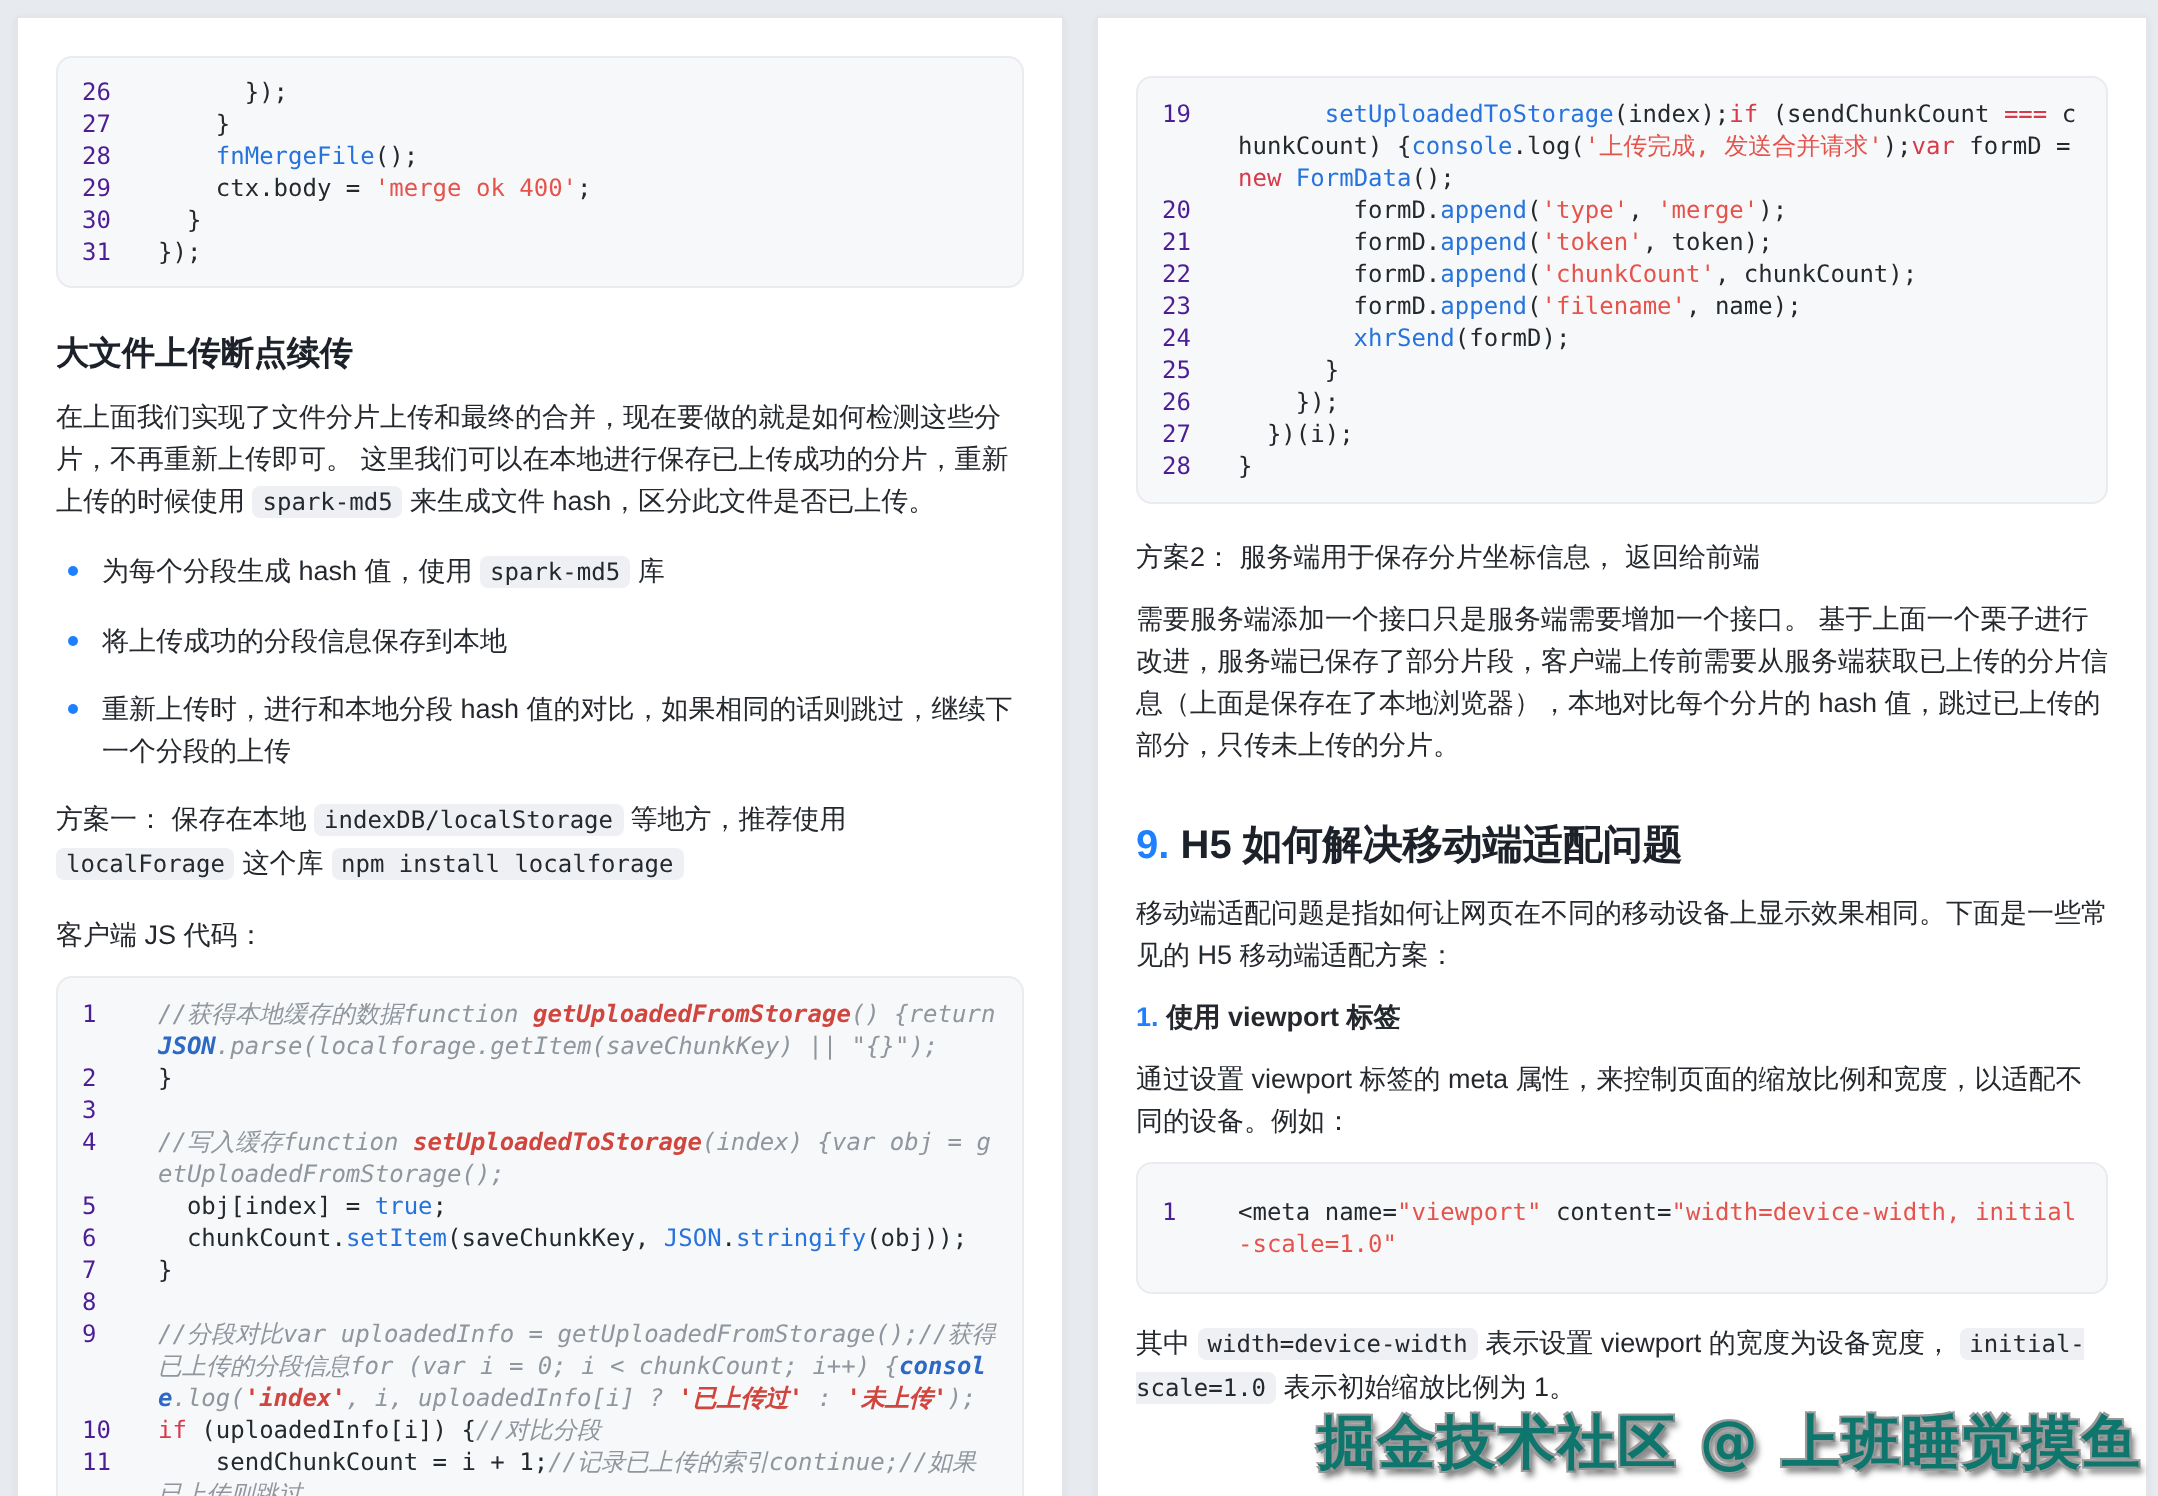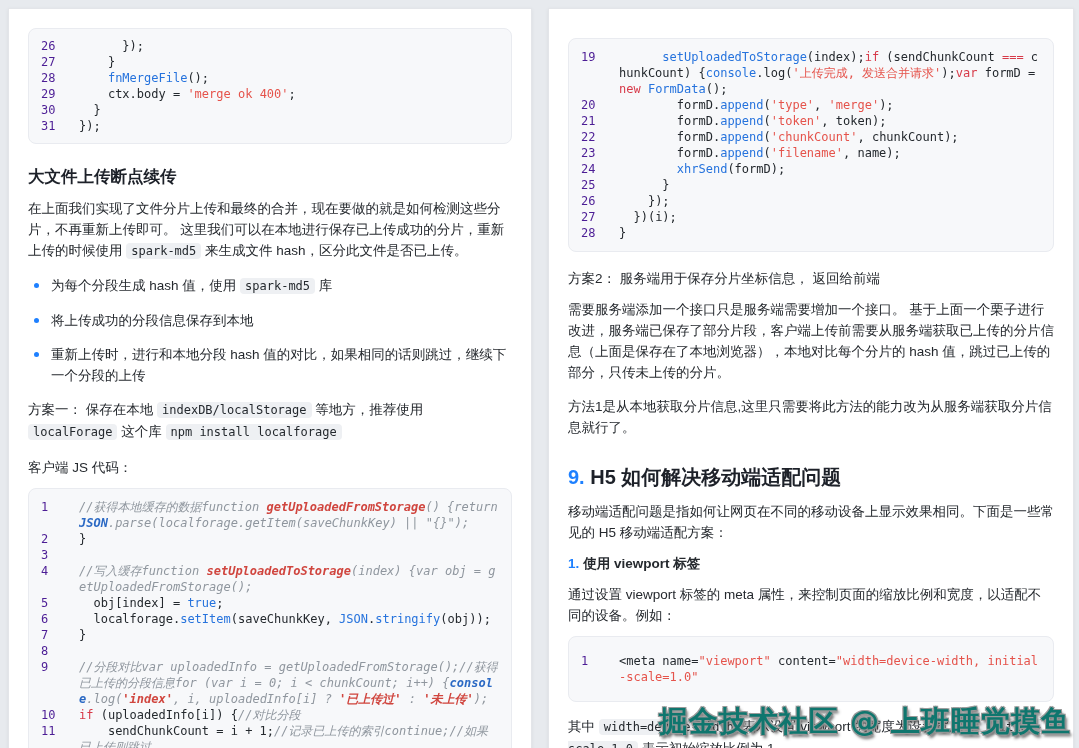--- a/index.html
+++ b/index.html
@@ -130,21 +130,21 @@
         <div class="code-line">
           <span class="ln">4</span>
           <span class="ct"><span class="cmt">//写入缓存function </span><span class="cfr">setUploadedToStorage</span><span class="cmt">(index) {var obj = getUploadedFromStorage();</span></span>
         </div>
         <div class="code-line">
           <span class="ln">5</span>
           <span class="ct"><span class="pln">  obj[index] = </span><span class="cnst">true</span><span class="pln">;</span></span>
         </div>
         <div class="code-line">
           <span class="ln">6</span>
-          <span class="ct"><span class="pln">  localforage.</span><span class="fn">setItem</span><span class="pln">(saveChunkKey, </span><span class="fn">JSON</span><span class="pln">.</span><span class="fn">stringify</span><span class="pln">(obj));</span></span>
+          <span class="ct"><span class="pln">  chunkCount.</span><span class="fn">setItem</span><span class="pln">(saveChunkKey, </span><span class="fn">JSON</span><span class="pln">.</span><span class="fn">stringify</span><span class="pln">(obj));</span></span>
         </div>
         <div class="code-line">
           <span class="ln">7</span>
           <span class="ct"><span class="pln">}</span></span>
         </div>
         <div class="code-line">
           <span class="ln">8</span>
           <span class="ct"><span class="pln"> </span></span>
         </div>
         <div class="code-line">
@@ -207,21 +207,20 @@
         <div class="code-line">
           <span class="ln">28</span>
           <span class="ct"><span class="pln">}</span></span>
         </div>
       </div>
 
     <p class="para" style="margin-top:16px;">方案2： 服务端用于保存分片坐标信息， 返回给前端</p>
 
     <p class="para">需要服务端添加一个接口只是服务端需要增加一个接口。 基于上面一个栗子进行改进，服务端已保存了部分片段，客户端上传前需要从服务端获取已上传的分片信息（上面是保存在了本地浏览器），本地对比每个分片的 hash 值，跳过已上传的部分，只传未上传的分片。</p>
 
-    <p class="para" style="margin-top:13px;">方法1是从本地获取分片信息,这里只需要将此方法的能力改为从服务端获取分片信息就行了。</p>
 
     <h2 class="section"><span class="blue">9.</span> <span>H5 如何解决移动端适配问题</span></h2>
 
     <p class="para">移动端适配问题是指如何让网页在不同的移动设备上显示效果相同。下面是一些常见的 H5 移动端适配方案：</p>
 
     <div class="num-item"><span class="blue">1.</span><span>使用 viewport 标签</span></div>
 
     <p class="para">通过设置 viewport 标签的 meta 属性，来控制页面的缩放比例和宽度，以适配不同的设备。例如：</p>
 
     <div class="code-block" style="padding:16px 12px;">

